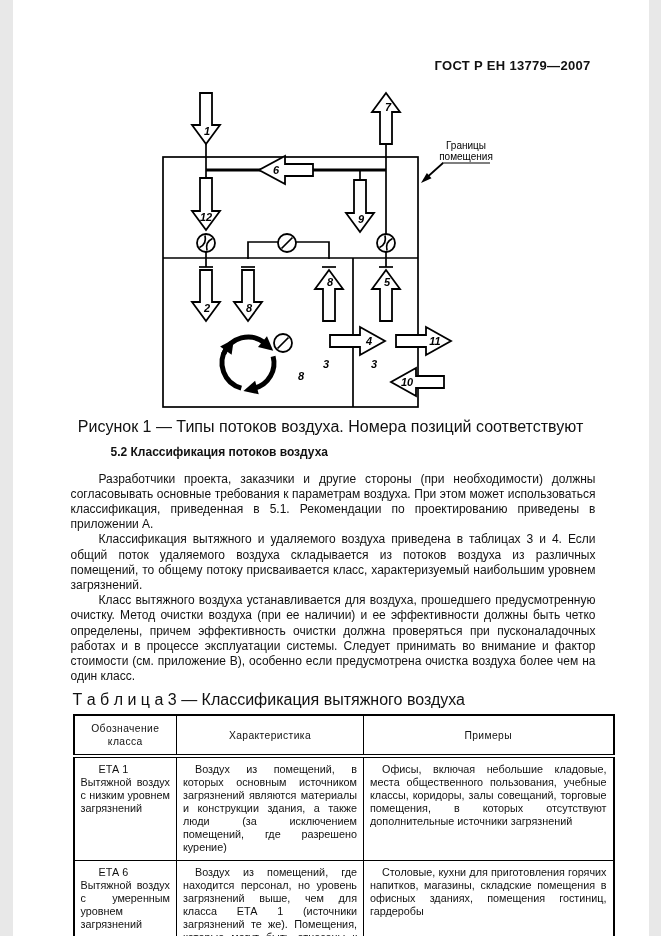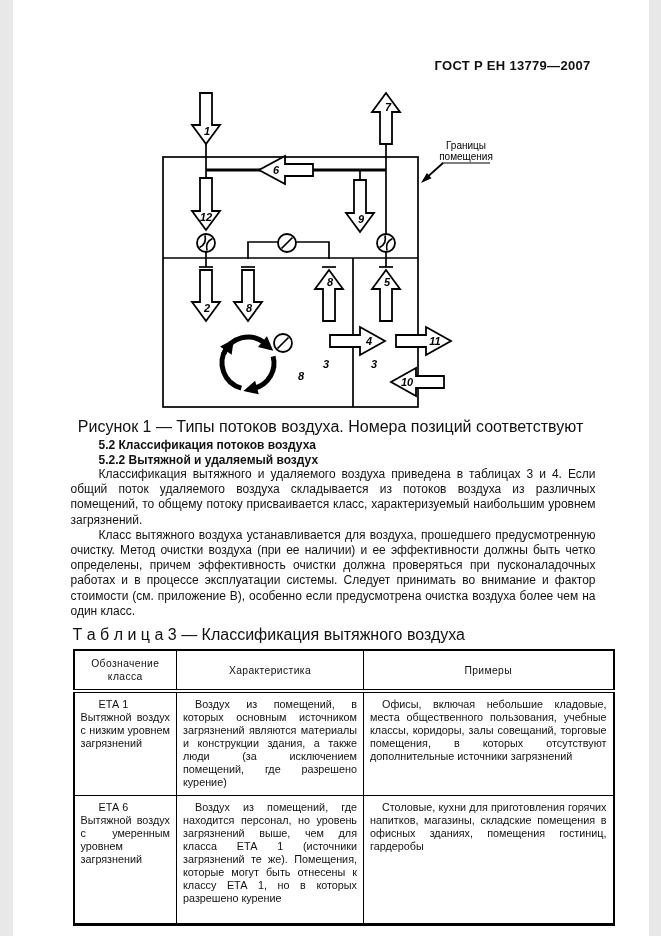--- a/index.html
+++ b/index.html
@@ -30,21 +30,21 @@
   .arr{fill:#fff;stroke:#000;stroke-width:1.8;stroke-linejoin:miter;}
   .fan{fill:#fff;stroke:#000;stroke-width:1.8;}
   .solid{fill:#000;stroke:none;}
   .num{font-family:"Liberation Sans",sans-serif;font-style:italic;font-weight:bold;font-size:11px;fill:#000;text-anchor:middle;}
   .blabel{font-family:"Liberation Sans",sans-serif;font-size:10px;fill:#000;text-anchor:middle;}
   .looparc{fill:none;stroke:#000;stroke-width:5;}
   
   .fig-caption{margin-top:2px;text-align:center;font-size:16px;line-height:13px;}
   
   .content{margin:5px 53px 0 58px;font-size:12px;line-height:15.2px;}
-  .content h4{margin:0;font-size:12px;line-height:14.5px;font-weight:bold;text-indent:28px;}
+  .content h4{margin:12px;font-size:12px;line-height:14.5px;font-weight:bold;text-indent:28px;}
   .content p{margin:0;text-align:justify;text-indent:28px;}
   
   .table-title{margin:7px 53px 0 60px;font-size:16px;}
   table.doc-table{
     margin:5px 0 0 60px;
     border-collapse:collapse;
     table-layout:fixed;
     width:540px;
     border:2px solid #000;
     border-bottom:3px solid #000;
@@ -165,21 +165,21 @@
       <polygon class="solid" points="273,100 283.5,95.3 278.9,90.1"></polygon>
     </svg>
   </div>
 
   <div class="fig-caption">
     <div>Рисунок 1 — Типы потоков воздуха. Номера позиций соответствуют</div>
   </div>
 
   <div class="content">
     <h4>5.2 Классификация потоков воздуха</h4>
-    <h4>5.2.2 Вытяжной и удаляемый воздух</h4>
+    <p>Разработчики проекта, заказчики и другие стороны (при необходимости) должны согласовывать основные требования к параметрам воздуха. При этом может использоваться классификация, приведенная в 5.1. Рекомендации по проектированию приведены в приложении А.</p>
     <p>Классификация вытяжного и удаляемого воздуха приведена в таблицах 3 и 4. Если общий поток удаляемого воздуха складывается из потоков воздуха из различных помещений, то общему потоку присваивается класс, характеризуемый наибольшим уровнем загрязнений.</p>
     <p>Класс вытяжного воздуха устанавливается для воздуха, прошедшего предусмотренную очистку. Метод очистки воздуха (при ее наличии) и ее эффективности должны быть четко определены, причем эффективность очистки должна проверяться при пусконаладочных работах и в процессе эксплуатации системы. Следует принимать во внимание и фактор стоимости (см. приложение В), особенно если предусмотрена очистка воздуха более чем на один класс.</p>
   </div>
 
   <div class="table-title">Т а б л и ц а   3 — Классификация вытяжного воздуха</div>
 
   <table class="doc-table">
     <colgroup>
       <col style="width:103px">
       <col style="width:187px">

